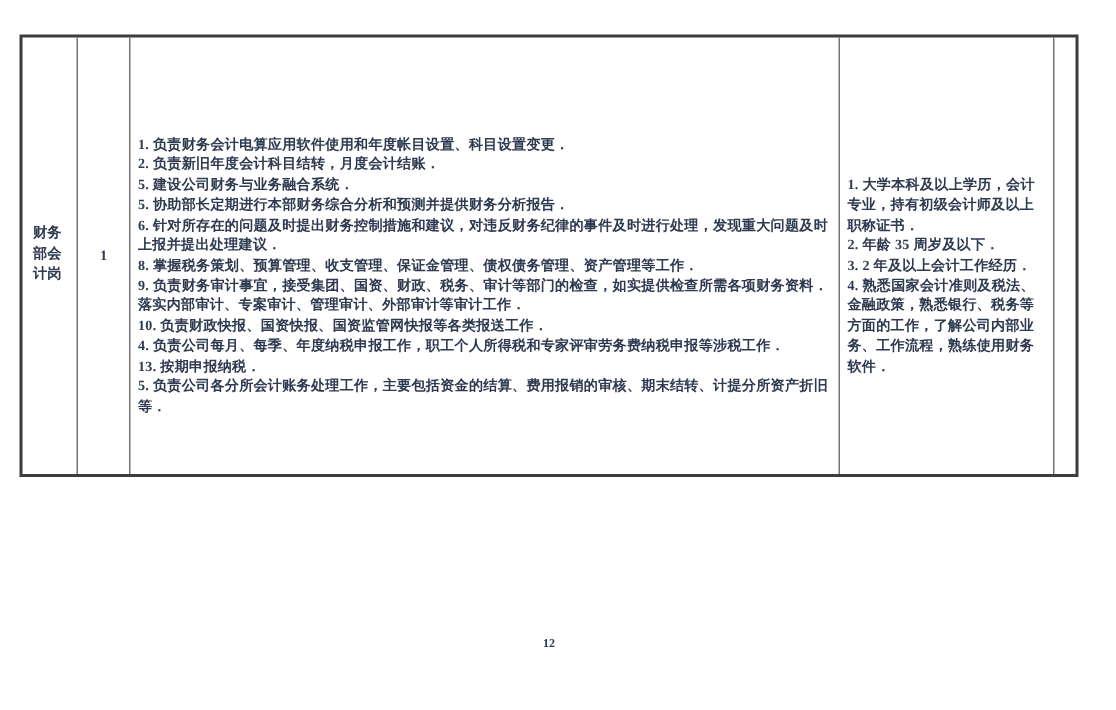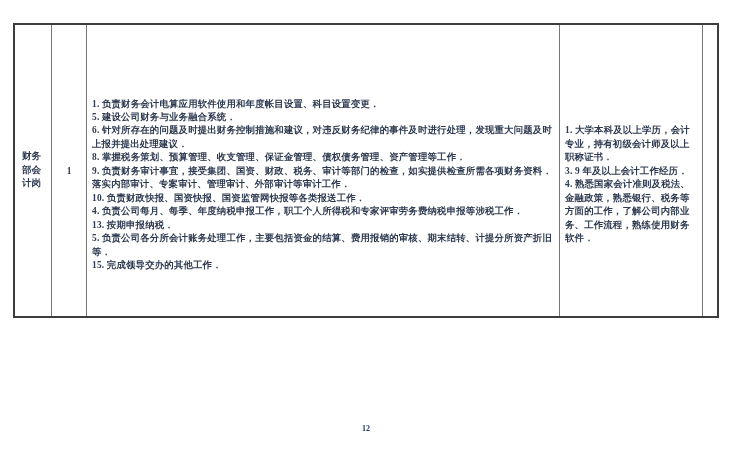--- a/index.html
+++ b/index.html
@@ -81,34 +81,36 @@
   <div class="job-table">
     <div class="cell col-position">
       <div class="position-label">财务部会计岗</div>
     </div>
     <div class="cell col-count">
       <div class="headcount">1</div>
     </div>
     <div class="cell col-duties">
       <div class="para-block">
           <div class="para">1. 负责财务会计电算应用软件使用和年度帐目设置、科目设置变更．</div>
+          <div class="para">2. 负责新旧年度会计科目结转，月度会计结账．</div>
           <div class="para">5. 建设公司财务与业务融合系统．</div>
+          <div class="para">5. 协助部长定期进行本部财务综合分析和预测并提供财务分析报告．</div>
           <div class="para">6. 针对所存在的问题及时提出财务控制措施和建议，对违反财务纪律的事件及时进行处理，发现重大问题及时上报并提出处理建议．</div>
           <div class="para">8. 掌握税务策划、预算管理、收支管理、保证金管理、债权债务管理、资产管理等工作．</div>
           <div class="para">9. 负责财务审计事宜，接受集团、国资、财政、税务、审计等部门的检查，如实提供检查所需各项财务资料．落实内部审计、专案审计、管理审计、外部审计等审计工作．</div>
           <div class="para">10. 负责财政快报、国资快报、国资监管网快报等各类报送工作．</div>
           <div class="para">4. 负责公司每月、每季、年度纳税申报工作，职工个人所得税和专家评审劳务费纳税申报等涉税工作．</div>
           <div class="para">13. 按期申报纳税．</div>
           <div class="para">5. 负责公司各分所会计账务处理工作，主要包括资金的结算、费用报销的审核、期末结转、计提分所资产折旧等．</div>
-          <div class="para">15. 完成领导交办的其他工作．</div>
         </div>
     </div>
     <div class="cell col-req">
       <div class="para-block">
           <div class="para">1. 大学本科及以上学历，会计专业，持有初级会计师及以上职称证书．</div>
-          <div class="para">3. 9 年及以上会计工作经历．</div>
+          <div class="para">2. 年龄 35 周岁及以下．</div>
+          <div class="para">3. 2 年及以上会计工作经历．</div>
           <div class="para">4. 熟悉国家会计准则及税法、金融政策，熟悉银行、税务等方面的工作，了解公司内部业务、工作流程，熟练使用财务软件．</div>
         </div>
     </div>
     <div class="cell col-empty"></div>
   </div>
   <div class="page-number">12</div>
 </div>
 
 </body></html>

